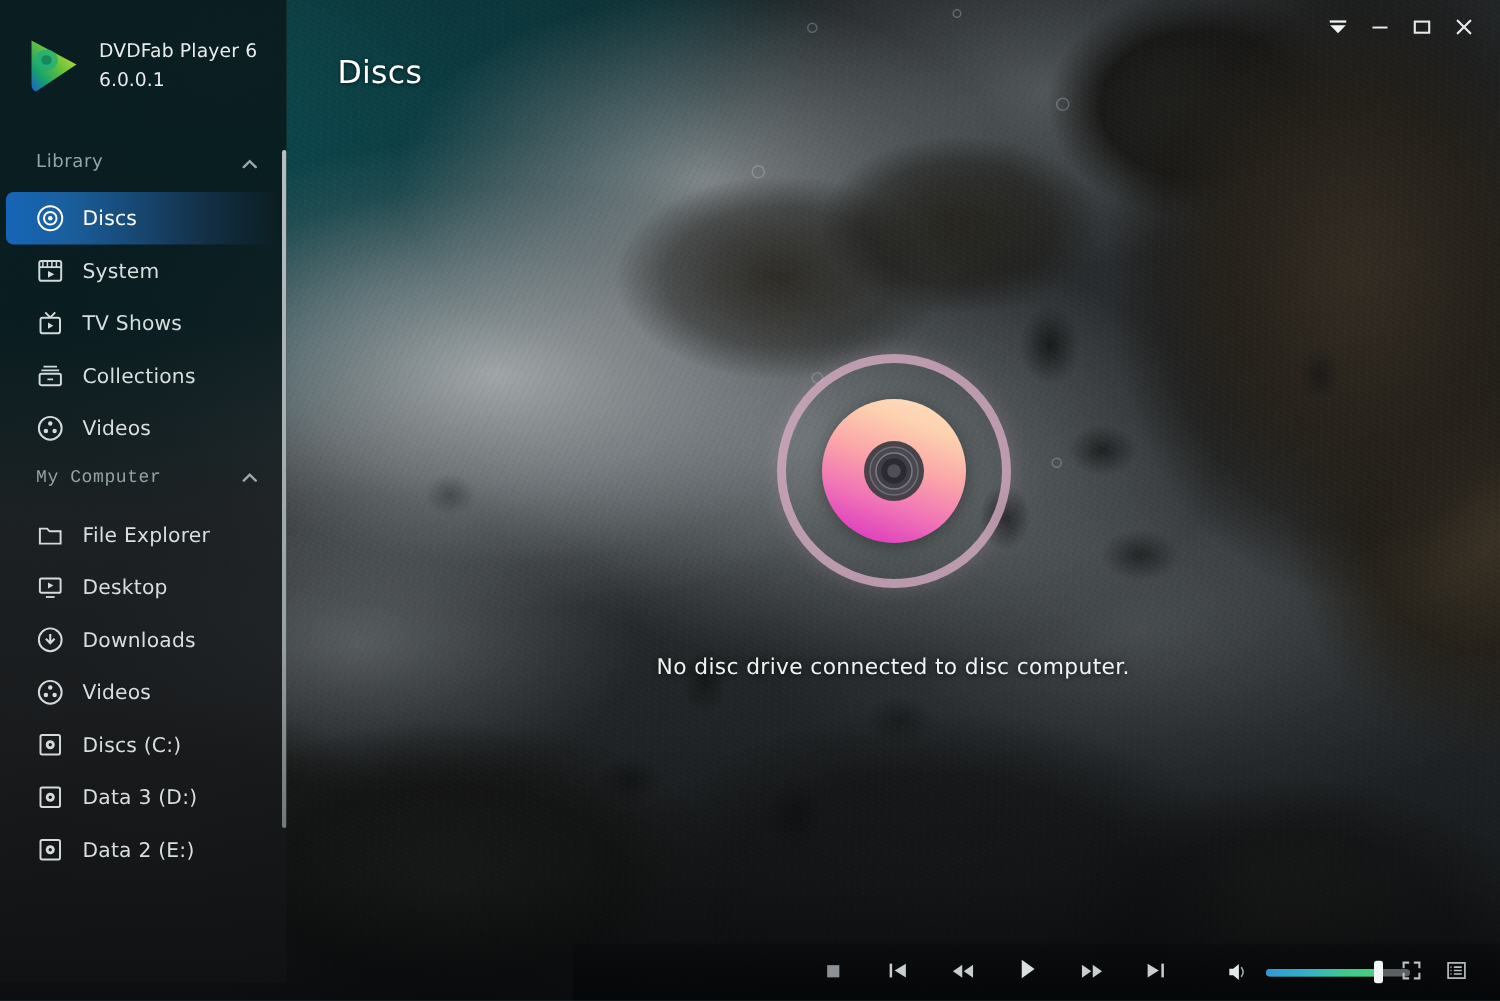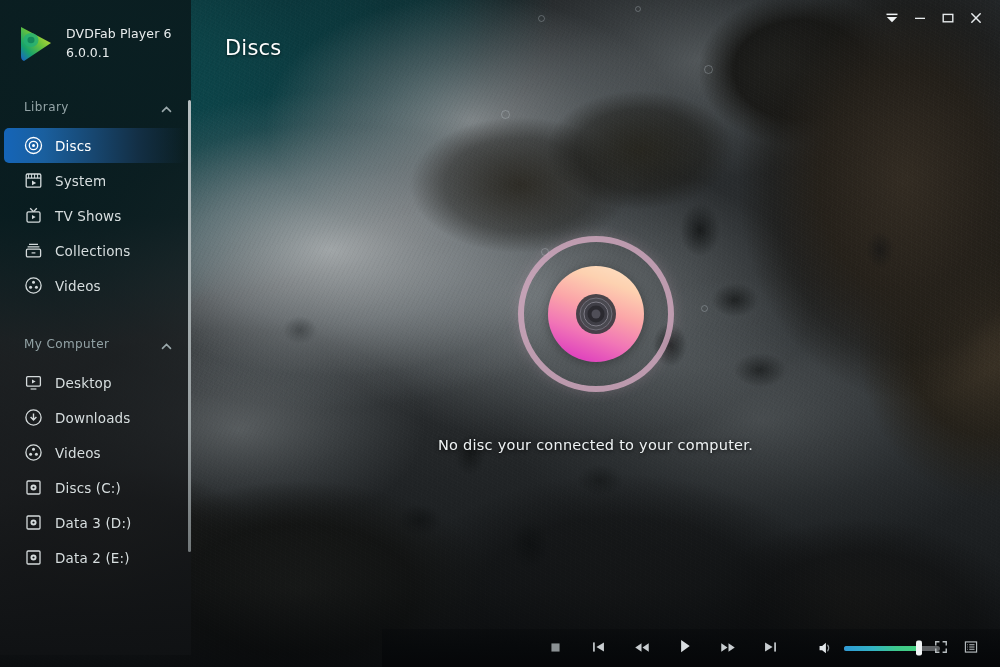--- a/index.html
+++ b/index.html
@@ -296,29 +296,37 @@
           <svg viewBox="0 0 19 19" width="19" height="19" fill="none" stroke="#e3e9ea" stroke-width="1.3">
             <circle cx="9.5" cy="9.5" r="7.6"></circle>
             <circle cx="9.5" cy="6.3" r="1.5" fill="#e3e9ea" stroke="none"></circle>
             <circle cx="6.6" cy="11.3" r="1.5" fill="#e3e9ea" stroke="none"></circle>
             <circle cx="12.4" cy="11.3" r="1.5" fill="#e3e9ea" stroke="none"></circle>
           </svg>
         </span>
         <span class="lbl">Videos</span>
       </div>
 
-      <div class="group-head" style="margin-top:26px;">
+      <div class="group-head" style="margin-top:0;font-family:Liberation Mono, monospace;">
         <span class="group-title">My Computer</span>
         <span class="chev">
           <svg class="chev" viewBox="0 0 13 13">
               <path d="M2.5 8.4 L6.5 4.4 L10.5 8.4"></path>
             </svg>
         </span>
       </div>
 
+      <div class="nav-item">
+        <span class="ico">
+          <svg viewBox="0 0 19 19" width="19" height="19" fill="none" stroke="#e3e9ea" stroke-width="1.3">
+            <path d="M2.6 15.4 V5.4 H7.4 L9.1 7.2 H16.4 V15.4 Z"></path>
+          </svg>
+        </span>
+        <span class="lbl">File Explorer</span>
+      </div>
 
       <div class="nav-item">
         <span class="ico">
           <svg viewBox="0 0 19 19" width="19" height="19" fill="none" stroke="#e3e9ea" stroke-width="1.3">
             <rect x="2.6" y="3.6" width="13.8" height="9.6" rx="1.1"></rect>
             <path d="M6.6 16 H12.4" stroke-width="1.2"></path>
             <path d="M8 6.4 L11.6 8.4 L8 10.4 Z" fill="#e3e9ea" stroke="none"></path>
           </svg>
         </span>
         <span class="lbl">Desktop</span>
@@ -434,21 +442,21 @@
         <div class="disc-body">
           <div class="hub">
             <div class="hub-r hub-r1"></div>
             <div class="hub-r hub-r2"></div>
             <div class="hub-r hub-r3"></div>
             <div class="hub-r hub-r4"></div>
             <div class="hub-r hub-r5"></div>
           </div>
         </div>
       </div>
-      <div class="msg">No disc your connected to your computer.</div>
+      <div class="msg">No disc drive connected to disc computer.</div>
     </div>
 
     <div class="ctrlbar">
 
       <div class="transport">
         <div class="tbtn">
           <span>
             <svg viewBox="0 0 16 16" width="13" height="13">
                 <rect x="3" y="3" width="10" height="10" fill="#8b9194"></rect>
               </svg>

